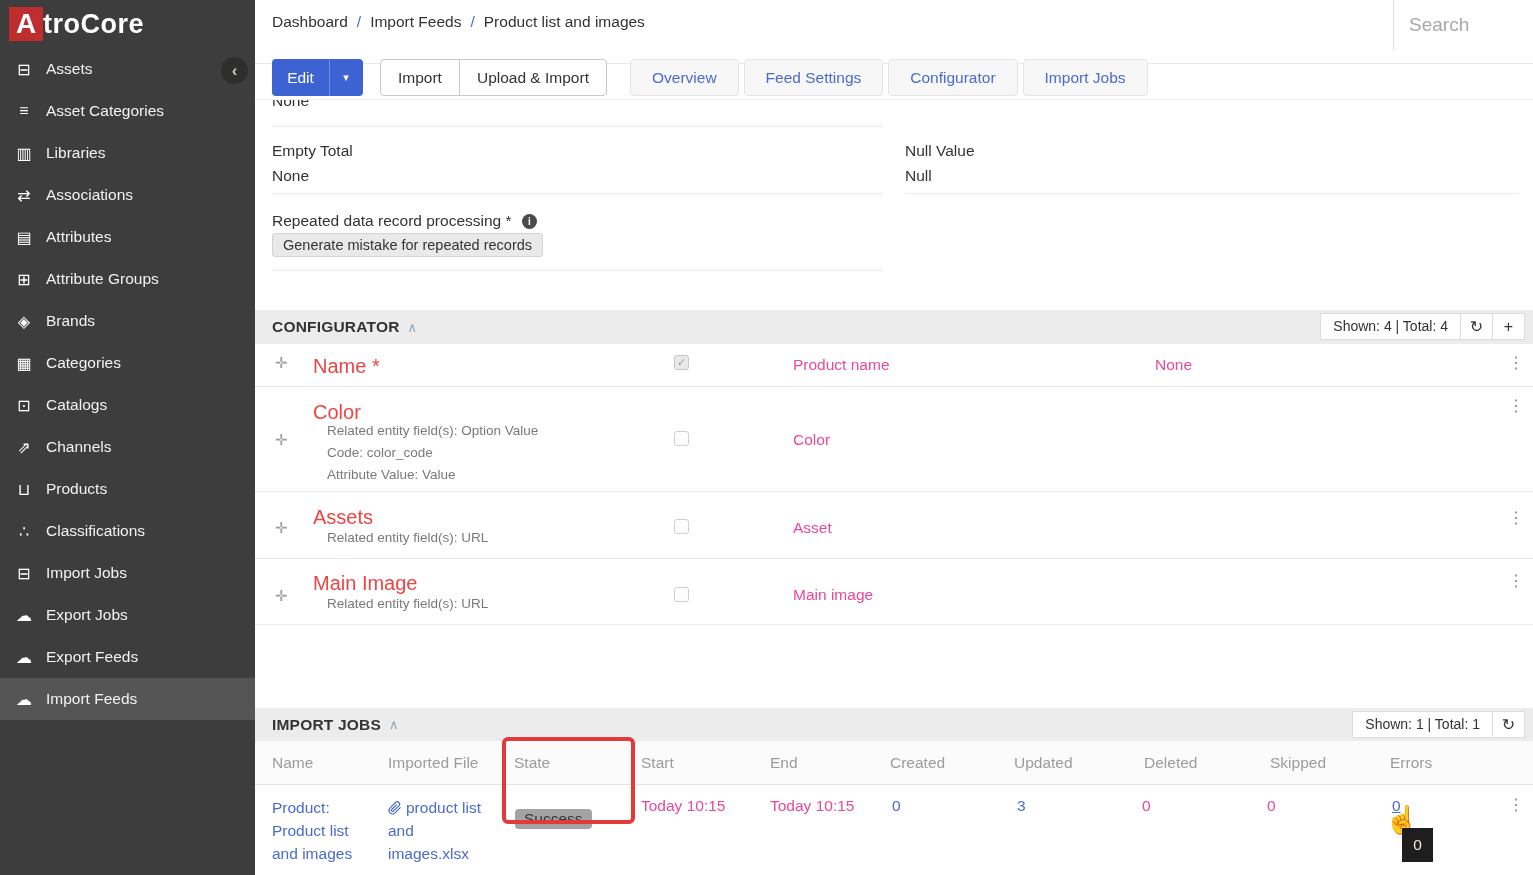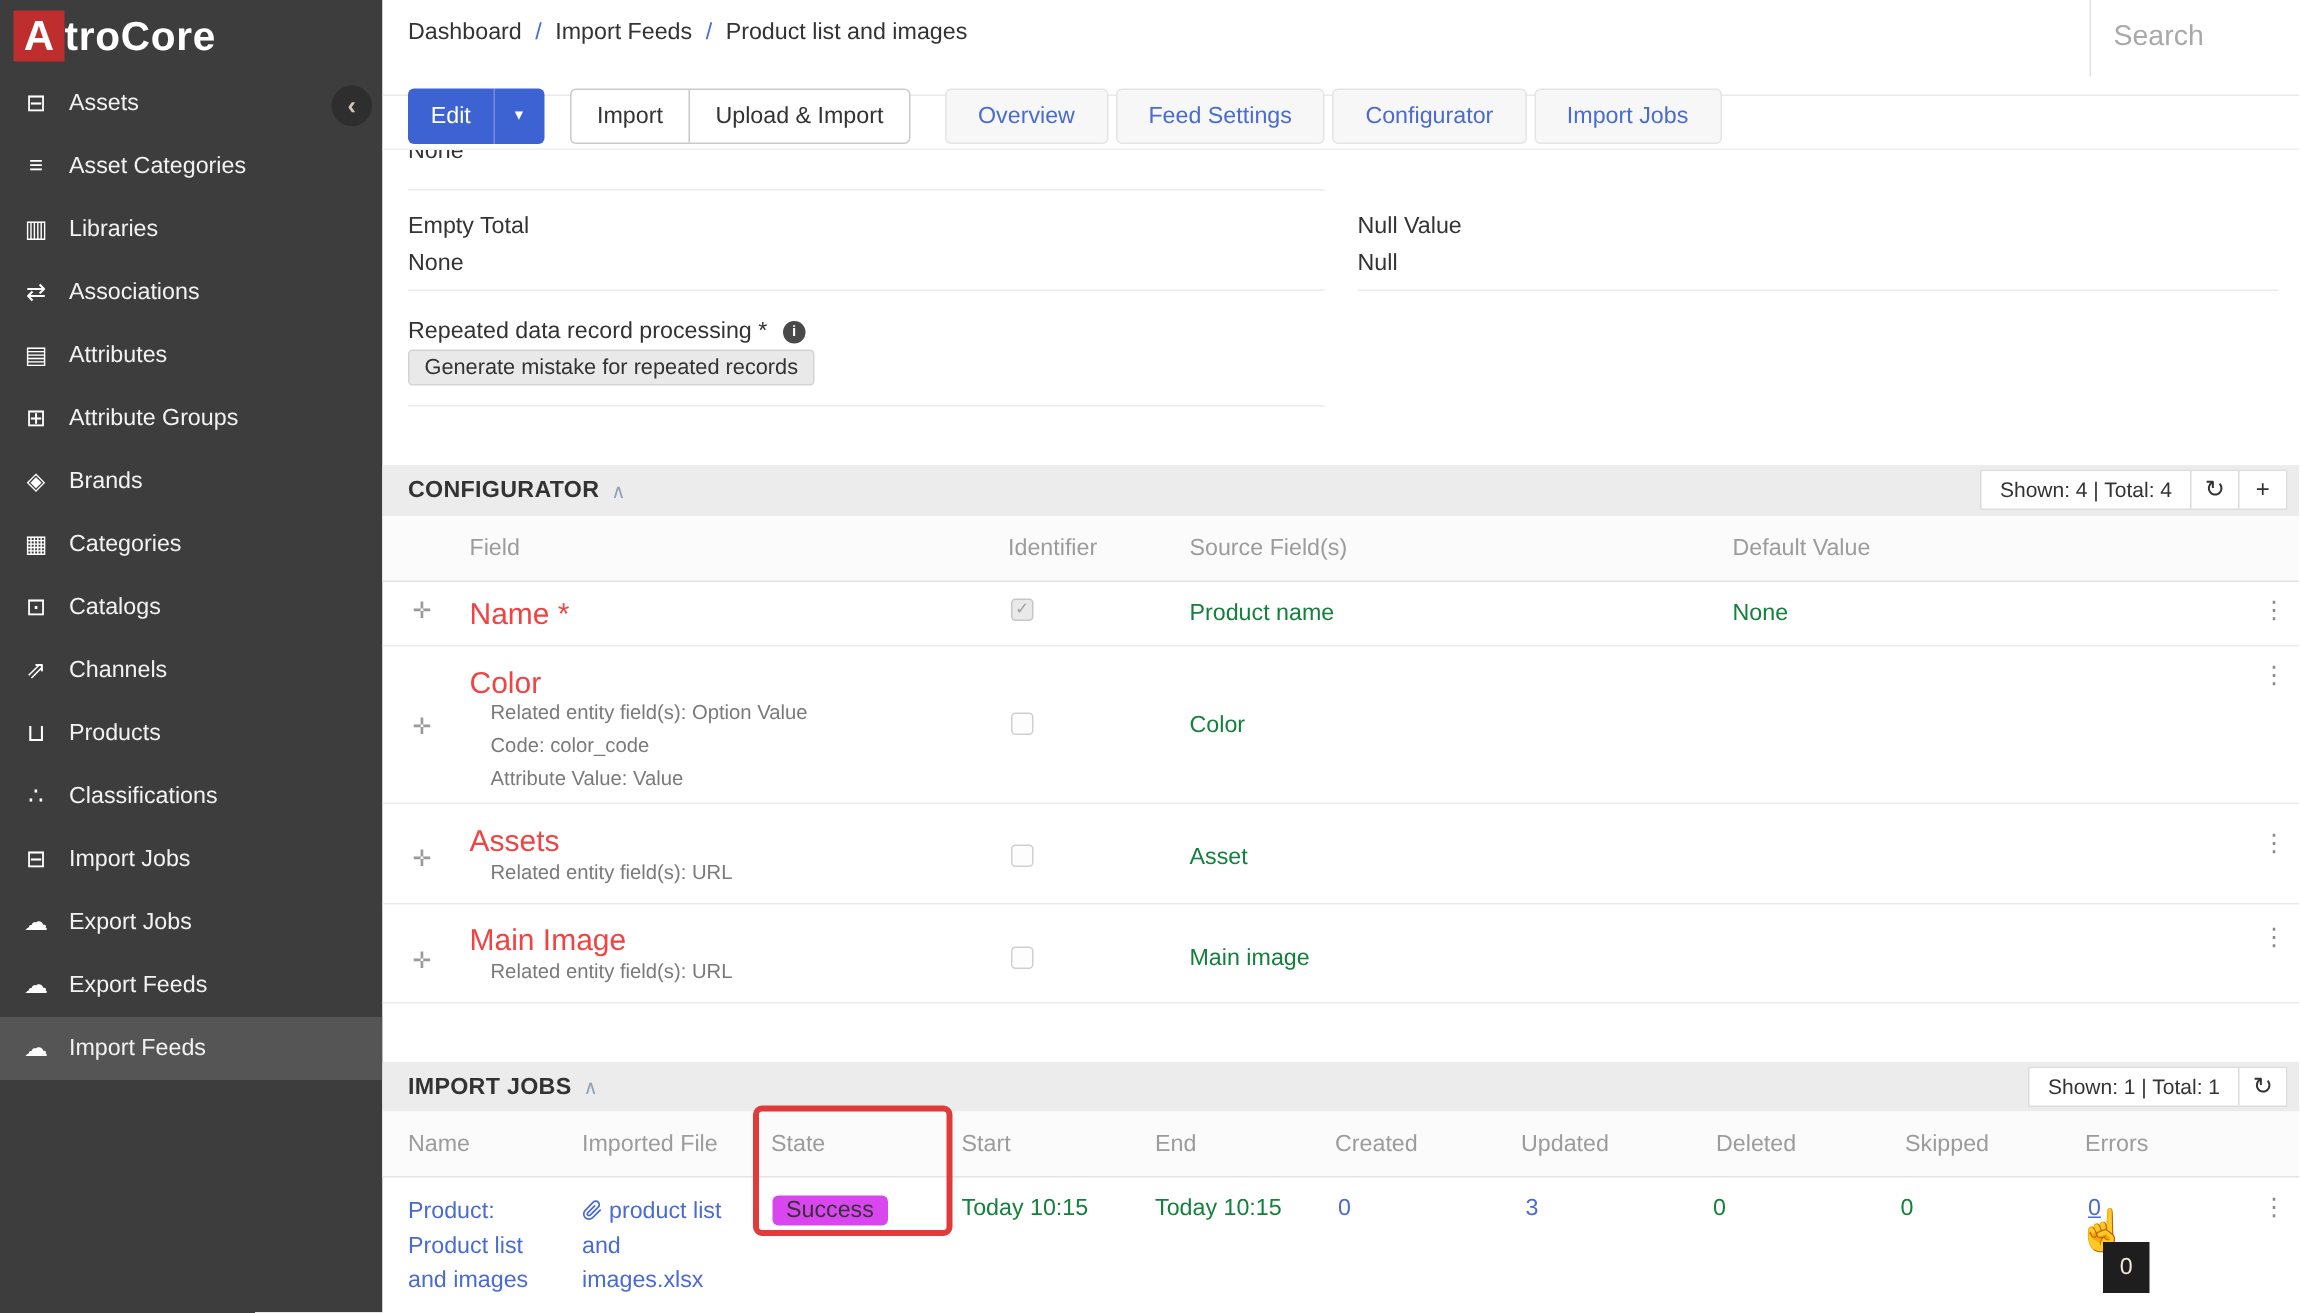--- a/index.html
+++ b/index.html
@@ -72,28 +72,28 @@
   .thead { position:relative; border-bottom:1px solid #e3e3e3; background:#fbfbfb; }
   .th { position:absolute; top:13px; font-size:15.5px; color:#9c9c9c; white-space:nowrap; }
   .trow { position:relative; border-bottom:1px solid #ebebeb; }
   .drag { position:absolute; left:20px; color:#9a9a9a; font-size:15px; cursor:grab; }
   .fld-title { position:absolute; left:58px; font-size:20px; color:#ef4444; white-space:nowrap; }
   .fld-sub { position:absolute; left:58px; font-size:13.5px; color:#7a7a7a; white-space:nowrap;margin-left:14px; }
   .checkbox { position:absolute; left:419px; width:15px; height:15px; border:1px solid #cfcfcf; border-radius:3px;
               background:#fdfdfd; cursor:pointer; }
   .checkbox.checked { background:#e9e9e9; border-color:#c6c6c6; color:#9f9f9f; font-size:11px; text-align:center;
                       line-height:13px; }
-  .cell { position:absolute; font-size:15.5px; color:#15803d; white-space:nowrap; }
+  .cell { position:absolute; font-size:15.5px; color:#ec4899; white-space:nowrap; }
   .kebab { position:absolute; left:1253px; color:#8a8a8a; font-size:16px; letter-spacing:0; cursor:pointer; }
 
   
   .blue { color:#4a6bcf; }
   .link { cursor:pointer; }
   .wrapcell { position:absolute; font-size:15.5px; line-height:23px; white-space:normal; }
-  .badge-success { position:absolute; left:260px; top:12px; background:#d946ef; border-radius:4px;
+  .badge-success { position:absolute; left:260px; top:24px; background:#a3a3a3; border-radius:4px;
                    padding:1px 9px; font-size:15.5px; color:#333; }
   .errors-link { text-decoration:underline; }
 
   
   .red-box { position:absolute; left:247px; top:737px; width:133px; height:87px; border:4px solid #e03a3a;
              border-radius:6px; z-index:10; pointer-events:none; }
   .cursor-hand { position:absolute; left:1130px; top:804px; font-size:27px; color:#2b2b2b; z-index:11; }
   .tooltip { position:absolute; left:1147px; top:828px; width:31px; height:34px; background:#1e1e1e;
              color:#efe7d6; font-size:15.5px; display:flex; align-items:center; justify-content:center; z-index:11; }
 </style>
@@ -241,26 +241,20 @@
           <span class="shown">Shown: 4 | Total: 4</span>
           <span class="seg">
             <span>↻</span>
           </span>
           <span class="seg">
             <span>+</span>
           </span>
         </div>
       </div>
 
-      <div class="thead" style="height:44px;">
-        <span class="th" style="left:58px;">Field</span>
-        <span class="th" style="left:417px;">Identifier</span>
-        <span class="th" style="left:538px;">Source Field(s)</span>
-        <span class="th" style="left:900px;">Default Value</span>
-      </div>
 
       <div class="trow" style="height:43px;">
         <span class="drag" style="top:10px;">✛</span>
         <span class="fld-title" style="top:11px;">Name *</span>
         <div class="checkbox checked" style="top:11px;">
           <span>✓</span>
         </div>
         <span class="cell" style="left:538px; top:12px;">Product name</span>
         <span class="cell" style="left:900px; top:12px;">None</span>
         <span class="kebab" style="top:9px;">⋮</span>

